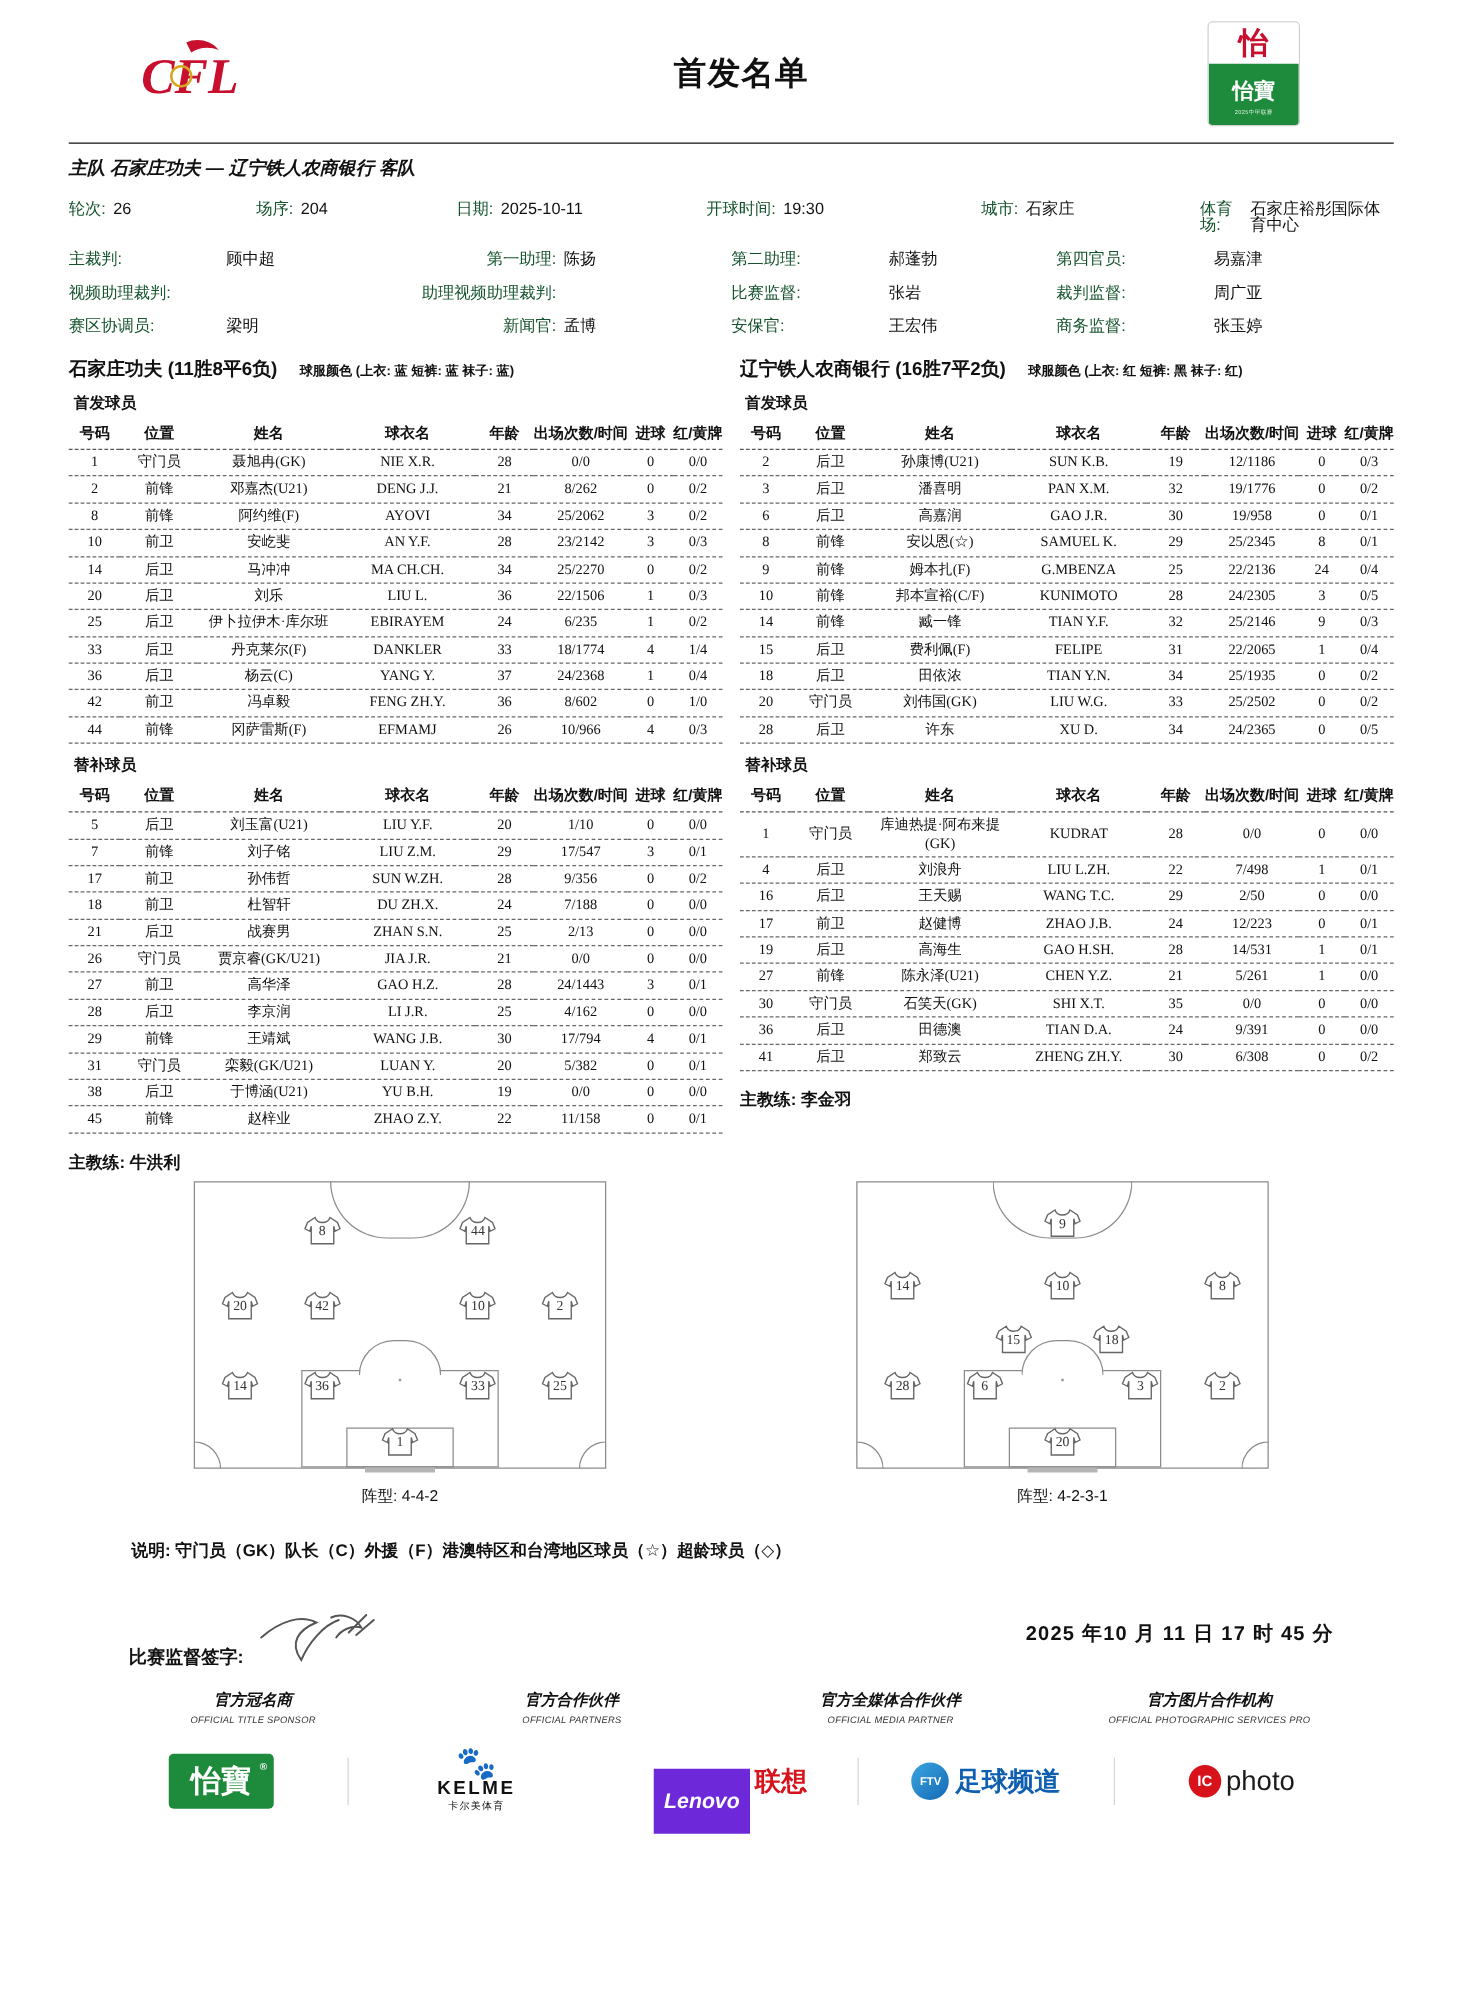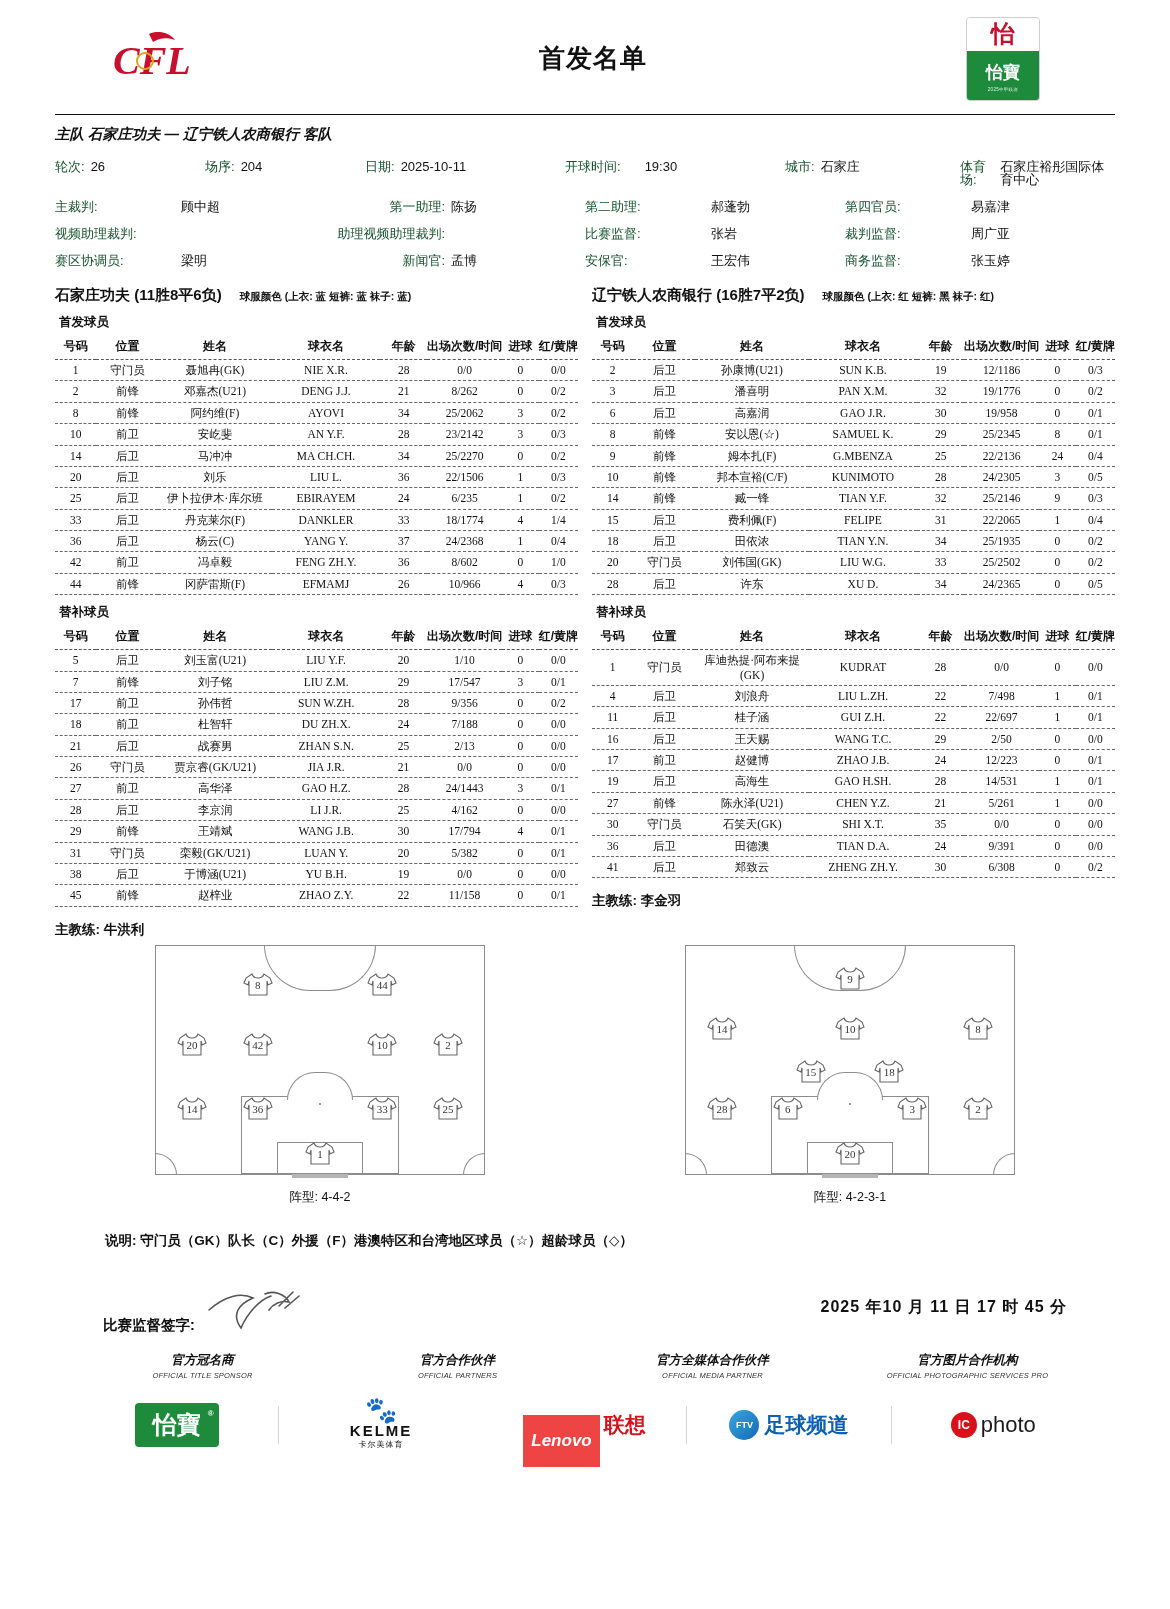--- a/index.html
+++ b/index.html
@@ -31,21 +31,21 @@
 
   
   .hr { border-bottom:1px solid #111; margin:4px 0 0 0; }
   .teams-line { font-size:14.5px; font-weight:bold; padding:10px 0 9px 0;font-style:italic; }
   .info-grid { font-size:13px; line-height:1; }
   .info-row { display:flex; padding:7px 0; }
   .info-cell { display:flex; }
   .info-lab { color:#14532d; }
   .info-val { margin-left:6px; }
 
-  .row1 .c1{width:150px;} .row1 .c2{width:160px;} .row1 .c3{width:200px;} .row1 .c4{width:220px;gap:18px;} .row1 .c5{width:175px;} .row1 .c6{flex:1;}
+  .row1 .c1{width:150px;} .row1 .c2{width:160px;} .row1 .c3{width:200px;} .row1 .c4{width:220px;} .row1 .c5{width:175px;} .row1 .c6{flex:1;}
   .row2 .c1{width:270px;} .row2 .c2{width:260px;text-align:right;} .row2 .c3{width:260px;} .row2 .c4{flex:1;}
   .row2 .lab{width:120px;} .row2 .val{}
 
   
   .teams { display:flex; gap:14px; margin-top:12px; }
   .team-col { width:100%; }
   .team-head { display:flex; align-items:baseline; gap:18px; }
   .team-name { font-size:15px; font-weight:bold; white-space:nowrap; }
   .kit { font-size:10.5px; font-weight:bold; white-space:nowrap; }
   .sect-title { font-size:12.5px; font-weight:bold; margin:9px 0 4px 4px; }
@@ -112,21 +112,21 @@
   .f-logos { display:flex; align-items:center; padding:0 20px; margin-top:16px; }
   .f-lcell { flex:1; display:flex; align-items:center; justify-content:center; height:58px; position:relative; }
   .f-div { width:1px; height:38px; background:#d6d6d6; }
   .yibao { background:#1e8a3c; color:#fff; font-size:24px; font-weight:bold; padding:6px 18px; border-radius:4px; position:relative; }
   .yibao sup { font-size:8px; position:absolute; top:6px; right:5px; }
   .kelme { text-align:center; }
   .kelme .paw { font-size:26px; line-height:.9; }
   .kelme .kn { font-size:15px; font-weight:bold; letter-spacing:2px; }
   .kelme .kcn { font-size:8px; letter-spacing:1px; }
   .lenovo { display:flex; align-items:center; gap:4px; }
-  .lenovo .box { background:#ef4444; color:#fff; font-size:17px; font-weight:bold; padding:16px 8px; font-style:italic;margin-top:33px; }
+  .lenovo .box { background:#6d28d9; color:#fff; font-size:17px; font-weight:bold; padding:16px 8px; font-style:italic;margin-top:33px; }
   .lenovo .cn { color:#d7121b; font-size:21px; font-weight:bold; }
   .ftv { display:flex; align-items:center; gap:5px; }
   .ftv .badge { width:30px; height:30px; border-radius:50%; background:linear-gradient(135deg,#3aa6e0,#1569b5); color:#fff; font-size:9px; font-weight:bold; display:flex; align-items:center; justify-content:center; }
   .ftv .cn { color:#0f5fb0; font-size:21px; font-weight:bold; }
   .icphoto { display:flex; align-items:center; gap:4px; }
   .icphoto .ic { width:26px; height:26px; border-radius:50%; background:#d7121b; color:#fff; font-size:12px; font-weight:bold; display:flex; align-items:center; justify-content:center; }
   .icphoto .tx { font-size:22px; color:#1a1a1a; }
 </style>
 </head>
 <body>
@@ -688,30 +688,20 @@
               <td class="c-goal">0</td>
               <td class="c-card">0/0</td>
             </tr>
             <tr>
               <td class="c-num">4</td>
               <td class="c-pos">后卫</td>
               <td class="c-name">刘浪舟</td>
               <td class="c-jer">LIU L.ZH.</td>
               <td class="c-age">22</td>
               <td class="c-app">7/498</td>
-              <td class="c-goal">1</td>
-              <td class="c-card">0/1</td>
-            </tr>
-            <tr>
-              <td class="c-num">11</td>
-              <td class="c-pos">后卫</td>
-              <td class="c-name">桂子涵</td>
-              <td class="c-jer">GUI Z.H.</td>
-              <td class="c-age">22</td>
-              <td class="c-app">22/697</td>
               <td class="c-goal">1</td>
               <td class="c-card">0/1</td>
             </tr>
             <tr>
               <td class="c-num">16</td>
               <td class="c-pos">后卫</td>
               <td class="c-name">王天赐</td>
               <td class="c-jer">WANG T.C.</td>
               <td class="c-age">29</td>
               <td class="c-app">2/50</td>

